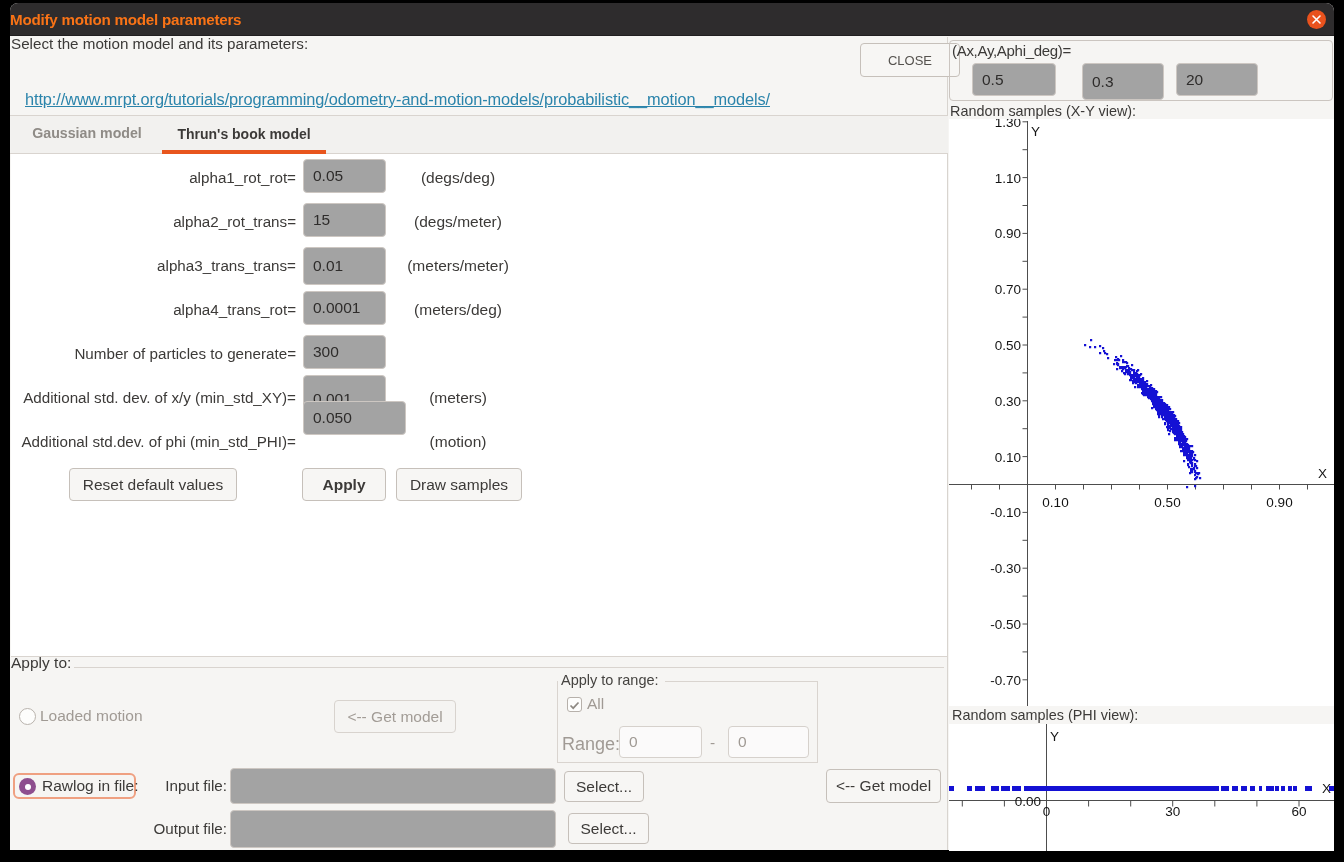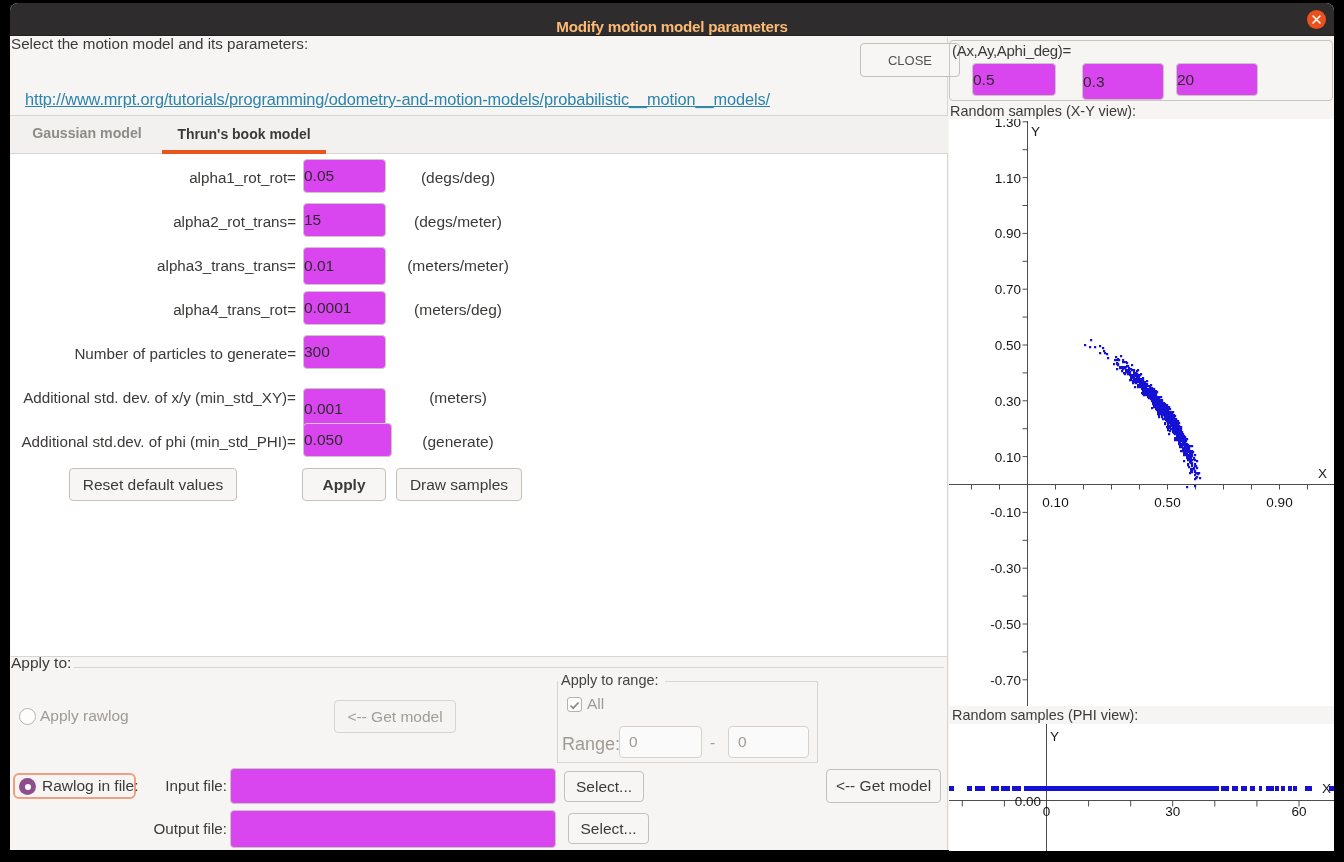--- a/index.html
+++ b/index.html
@@ -1,23 +1,23 @@
 <!DOCTYPE html>
 <html><head><meta charset="utf-8">
 <style>
 html,body{margin:0;padding:0;background:#000;width:1344px;height:862px;overflow:hidden}
 *{box-sizing:border-box;font-family:"Liberation Sans",sans-serif}
 .abs{position:absolute}
 #win{position:absolute;left:10px;top:3px;width:1324px;height:847px;background:#f6f5f3;border-radius:8px 8px 0 0}
 #tbar{position:absolute;left:10px;top:3px;width:1324px;height:33px;background:#2e2c2d;border-radius:8px 8px 0 0;border-bottom:1px solid #211f20}
-#title{position:absolute;left:10px;top:18px;width:1324px;text-align:center;color:#fdba74;font-weight:bold;font-size:15.2px;letter-spacing:-0.25px}
+#title{position:absolute;left:10px;top:11px;width:1324px;color:#f97316;font-weight:bold;font-size:15.2px;letter-spacing:-0.25px}
 #closebtn{position:absolute;left:1307px;top:10px;width:19px;height:19px;border-radius:50%;background:#e9521d}
 .lbl{position:absolute;color:#3c3a38;font-size:15.5px;white-space:nowrap}
 .gray{color:#a09a94}
-.inp{position:absolute;background:#d946ef;border:1px solid #cdc7c2;border-radius:4px;color:#2e2c2b;font-size:15.5px;display:flex;align-items:center}
+.inp{position:absolute;background:#a3a3a3;border:1px solid #cdc7c2;border-radius:4px;color:#2e2c2b;font-size:15.5px;padding-left:9px;display:flex;align-items:center}
 .inpd{position:absolute;background:#fbfafa;border:1px solid #d6d1cc;border-radius:4px;color:#a09a94;font-size:15.5px;padding-left:9px;display:flex;align-items:center}
 .btn{position:absolute;background:#f7f6f4;border:1px solid #c6c0ba;border-radius:4px;color:#3c3a38;font-size:15.5px;display:flex;align-items:center;justify-content:center;white-space:nowrap}
 .btnd{position:absolute;background:#f5f4f2;border:1px solid #d8d3ce;border-radius:4px;color:#a29c96;font-size:15.5px;display:flex;align-items:center;justify-content:center;white-space:nowrap}
 .runit{position:absolute;color:#3c3a38;font-size:15.5px;white-space:nowrap;transform:translateX(-50%)}
 .rlab{position:absolute;color:#3c3a38;font-size:15.2px;white-space:nowrap;text-align:right}
 fieldline{display:block;position:absolute;background:#d9d4cf}
 </style></head>
 <body>
 <div id="win"></div>
 <div id="tbar"></div>
@@ -52,36 +52,36 @@
 <div class="runit" style="left:458px;top:257px">(meters/meter)</div>
 
 <div class="rlab" style="right:1048px;top:301px">alpha4_trans_rot=</div>
 <div class="inp" style="left:303px;top:291px;width:83px;height:34px">0.0001</div>
 <div class="runit" style="left:458px;top:301px">(meters/deg)</div>
 
 <div class="rlab" style="right:1048px;top:345px">Number of particles to generate=</div>
 <div class="inp" style="left:303px;top:335px;width:83px;height:34px">300</div>
 
 <div class="rlab" style="right:1048px;top:389px">Additional std. dev. of x/y (min_std_XY)=</div>
-<div class="inp" style="left:303px;top:388px;width:83px;height:42px">0.001</div>
+<div class="inp" style="left:303px;top:375px;width:83px;height:48px">0.001</div>
 <div class="runit" style="left:458px;top:389px">(meters)</div>
 
 <div class="rlab" style="right:1048px;top:433px">Additional std.dev. of phi (min_std_PHI)=</div>
-<div class="inp" style="left:303px;top:423px;width:89px;height:34px">0.050</div>
-<div class="runit" style="left:458px;top:433px">(generate)</div>
+<div class="inp" style="left:303px;top:401px;width:103px;height:34px">0.050</div>
+<div class="runit" style="left:458px;top:433px">(motion)</div>
 
 <div class="btn" style="left:69px;top:468px;width:168px;height:33px">Reset default values</div>
 <div class="btn" style="left:302px;top:468px;width:84px;height:33px;font-weight:bold">Apply</div>
 <div class="btn" style="left:396px;top:468px;width:126px;height:33px">Draw samples</div>
 
 <div class="lbl" style="left:11px;top:654px;font-size:15.5px">Apply to:</div>
 <fieldline style="left:74px;top:667px;width:870px;height:1px"></fieldline>
 
 <div class="abs" style="left:19px;top:708px;width:17px;height:17px;border-radius:50%;border:1.2px solid #b9b3ad;background:#fdfdfc"></div>
-<div class="lbl gray" style="left:40px;top:707px">Apply rawlog</div>
+<div class="lbl gray" style="left:40px;top:707px">Loaded motion</div>
 <div class="btnd" style="left:334px;top:700px;width:122px;height:33px">&lt;-- Get model</div>
 
 <div class="lbl" style="left:561px;top:672px;font-size:14.5px;color:#454340">Apply to range:</div>
 <fieldline style="left:665px;top:681px;width:152px;height:1px"></fieldline>
 <fieldline style="left:557px;top:681px;width:1px;height:81px"></fieldline>
 <fieldline style="left:817px;top:681px;width:1px;height:81px"></fieldline>
 <fieldline style="left:557px;top:762px;width:261px;height:1px"></fieldline>
 <div class="abs" style="left:567px;top:697px;width:15px;height:15px;border:1px solid #b7b1ab;border-radius:3px;background:#fdfdfc">
 <svg width="13" height="13" viewBox="0 0 13 13">
       <path d="M2.5 6.5L5.2 9.2L10.5 3.5" stroke="#8e8983" stroke-width="1.7" fill="none"></path>

